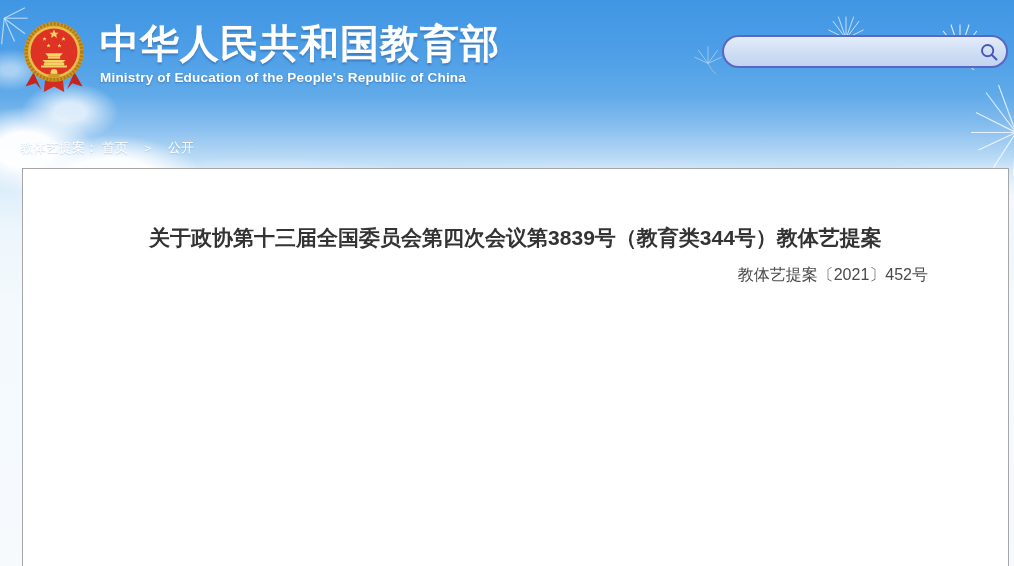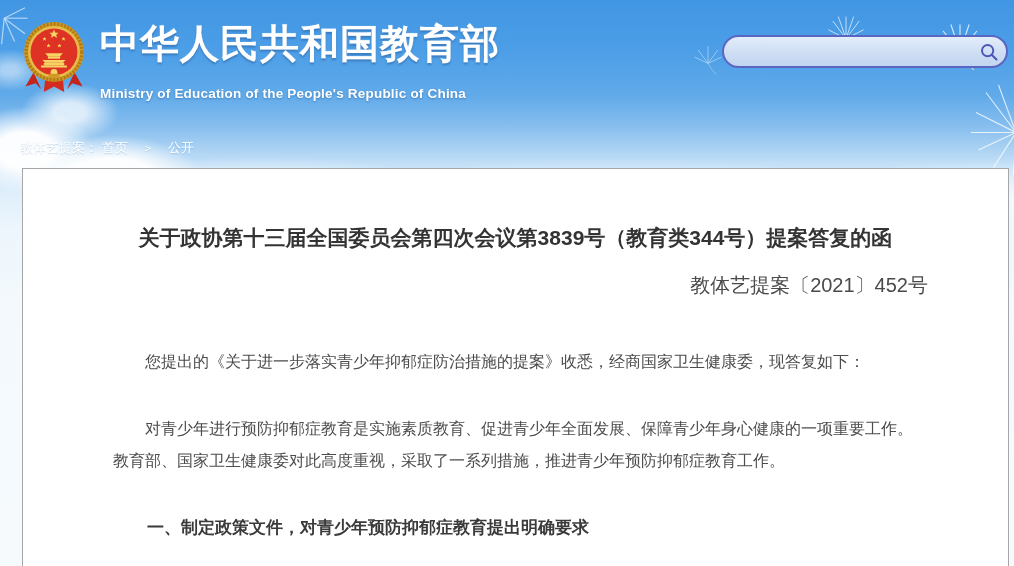--- a/index.html
+++ b/index.html
@@ -27,21 +27,21 @@
   .masthead { position:absolute; left:0; top:8px; width:100%; height:110px; }
   .emblem { position:absolute; left:20px; top:8px; width:68px; height:84px; }
   .title-block { position:absolute; left:100px; top:14px; }
   .site-title {
     font-size:39px; font-weight:bold; color:#ffffff; letter-spacing:1px;
     text-shadow:0 2px 2px rgba(38,92,158,.55), 0 0 1px rgba(255,255,255,.6);
     line-height:44px; white-space:nowrap;
   }
   .site-subtitle {
     font-size:13.5px; font-weight:bold; color:#ffffff; letter-spacing:.2px;
-    text-shadow:0 1px 2px rgba(38,92,158,.55); margin-top:20px; white-space:nowrap;
+    text-shadow:0 1px 2px rgba(38,92,158,.55); margin-top:4px; white-space:nowrap;
   }
   .search-box {
     position:absolute; left:722px; top:27px; width:286px; height:33px;
     border:2px solid #5b66c2; border-radius:17px;
     background:linear-gradient(180deg,#e3edfa 0%, #ccdcf3 60%, #c2d5f0 100%);
     display:flex; align-items:center;
   }
   .search-input {
     flex:1; height:100%; border:none; outline:none; background:transparent;
     padding:0 6px 0 16px; font-size:14px; color:#33406e;
@@ -60,22 +60,22 @@
   
   .content-panel {
     position:absolute; left:22px; top:168px; width:987px; height:430px;
     background:#ffffff; border:1px solid #a6a6a6; padding-top:55px;
   }
   .doc-title {
     font-size:21px; line-height:28px; font-weight:bold; color:#333333;
     text-align:center; margin:0 55px;
   }
   .doc-number {
-    margin-top:22px; padding-right:80px; text-align:right;
-    font-size:20px; line-height:22px; color:#4a4a4a;
+    margin-top:12px; padding-right:80px; text-align:right;
+    font-size:16px; line-height:22px; color:#4a4a4a;
   }
   .doc-body {
     margin:50px 84px 0 90px; font-size:16px; line-height:32px; color:#4c4c4c;
   }
   .doc-body p { margin:0 0 35px; text-indent:2em; }
   .section-heading { font-weight:bold; color:#3a3a3a; font-size:17px; }
 </style>
 </head>
 <body>
 
@@ -185,20 +185,15 @@
 </header>
 
 <nav class="breadcrumb">
   <span>教体艺提案：</span>
   <a class="crumb-home">首页</a>
   <span class="sep">＞</span>
   <a>公开</a>
 </nav>
 
 <main class="content-panel">
-  <h1 class="doc-title">关于政协第十三届全国委员会第四次会议第3839号（教育类344号）提案答复的函</h1>
+  <h1 class="doc-title">关于政协第十三届全国委员会第四次会议第3839号（教育类344号）教体艺提案</h1>
   <div class="doc-number">教体艺提案〔2021〕452号</div>
-  <div class="doc-body">
-    <p>您提出的《关于进一步落实青少年抑郁症防治措施的提案》收悉，经商国家卫生健康委，现答复如下：</p>
-    <p>对青少年进行预防抑郁症教育是实施素质教育、促进青少年全面发展、保障青少年身心健康的一项重要工作。教育部、国家卫生健康委对此高度重视，采取了一系列措施，推进青少年预防抑郁症教育工作。</p>
-    <p class="section-heading">一、制定政策文件，对青少年预防抑郁症教育提出明确要求</p>
-  </div>
 </main>
 
 </body></html>

